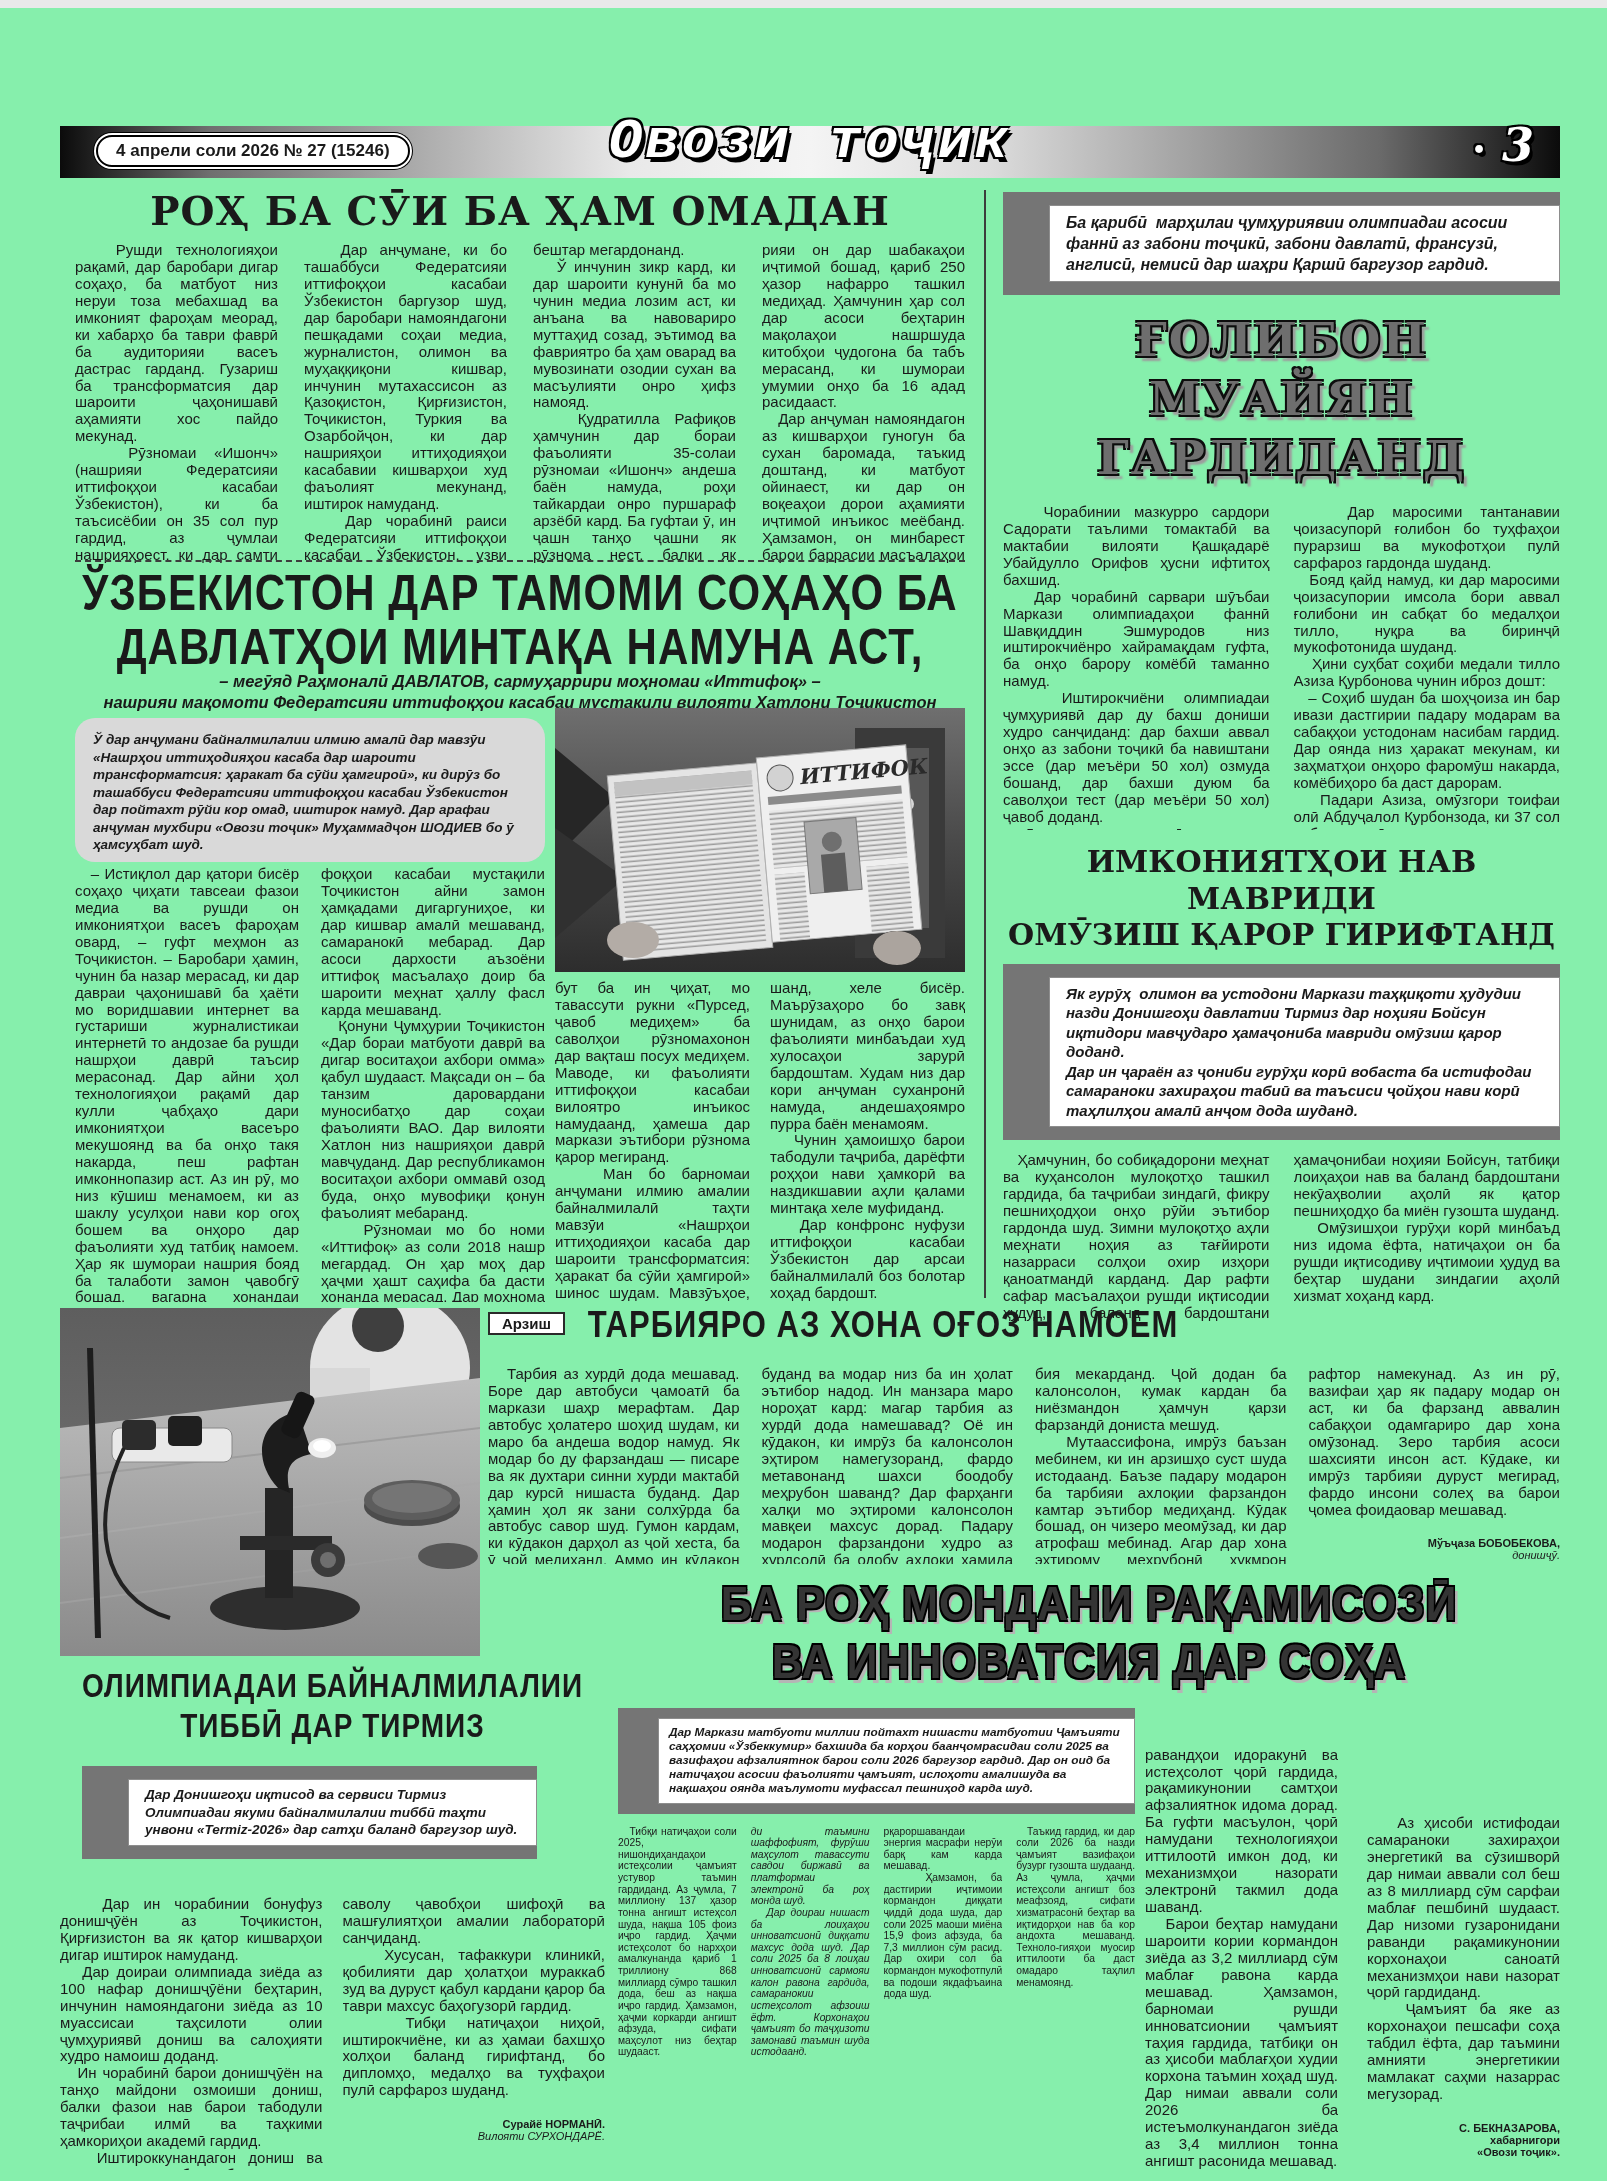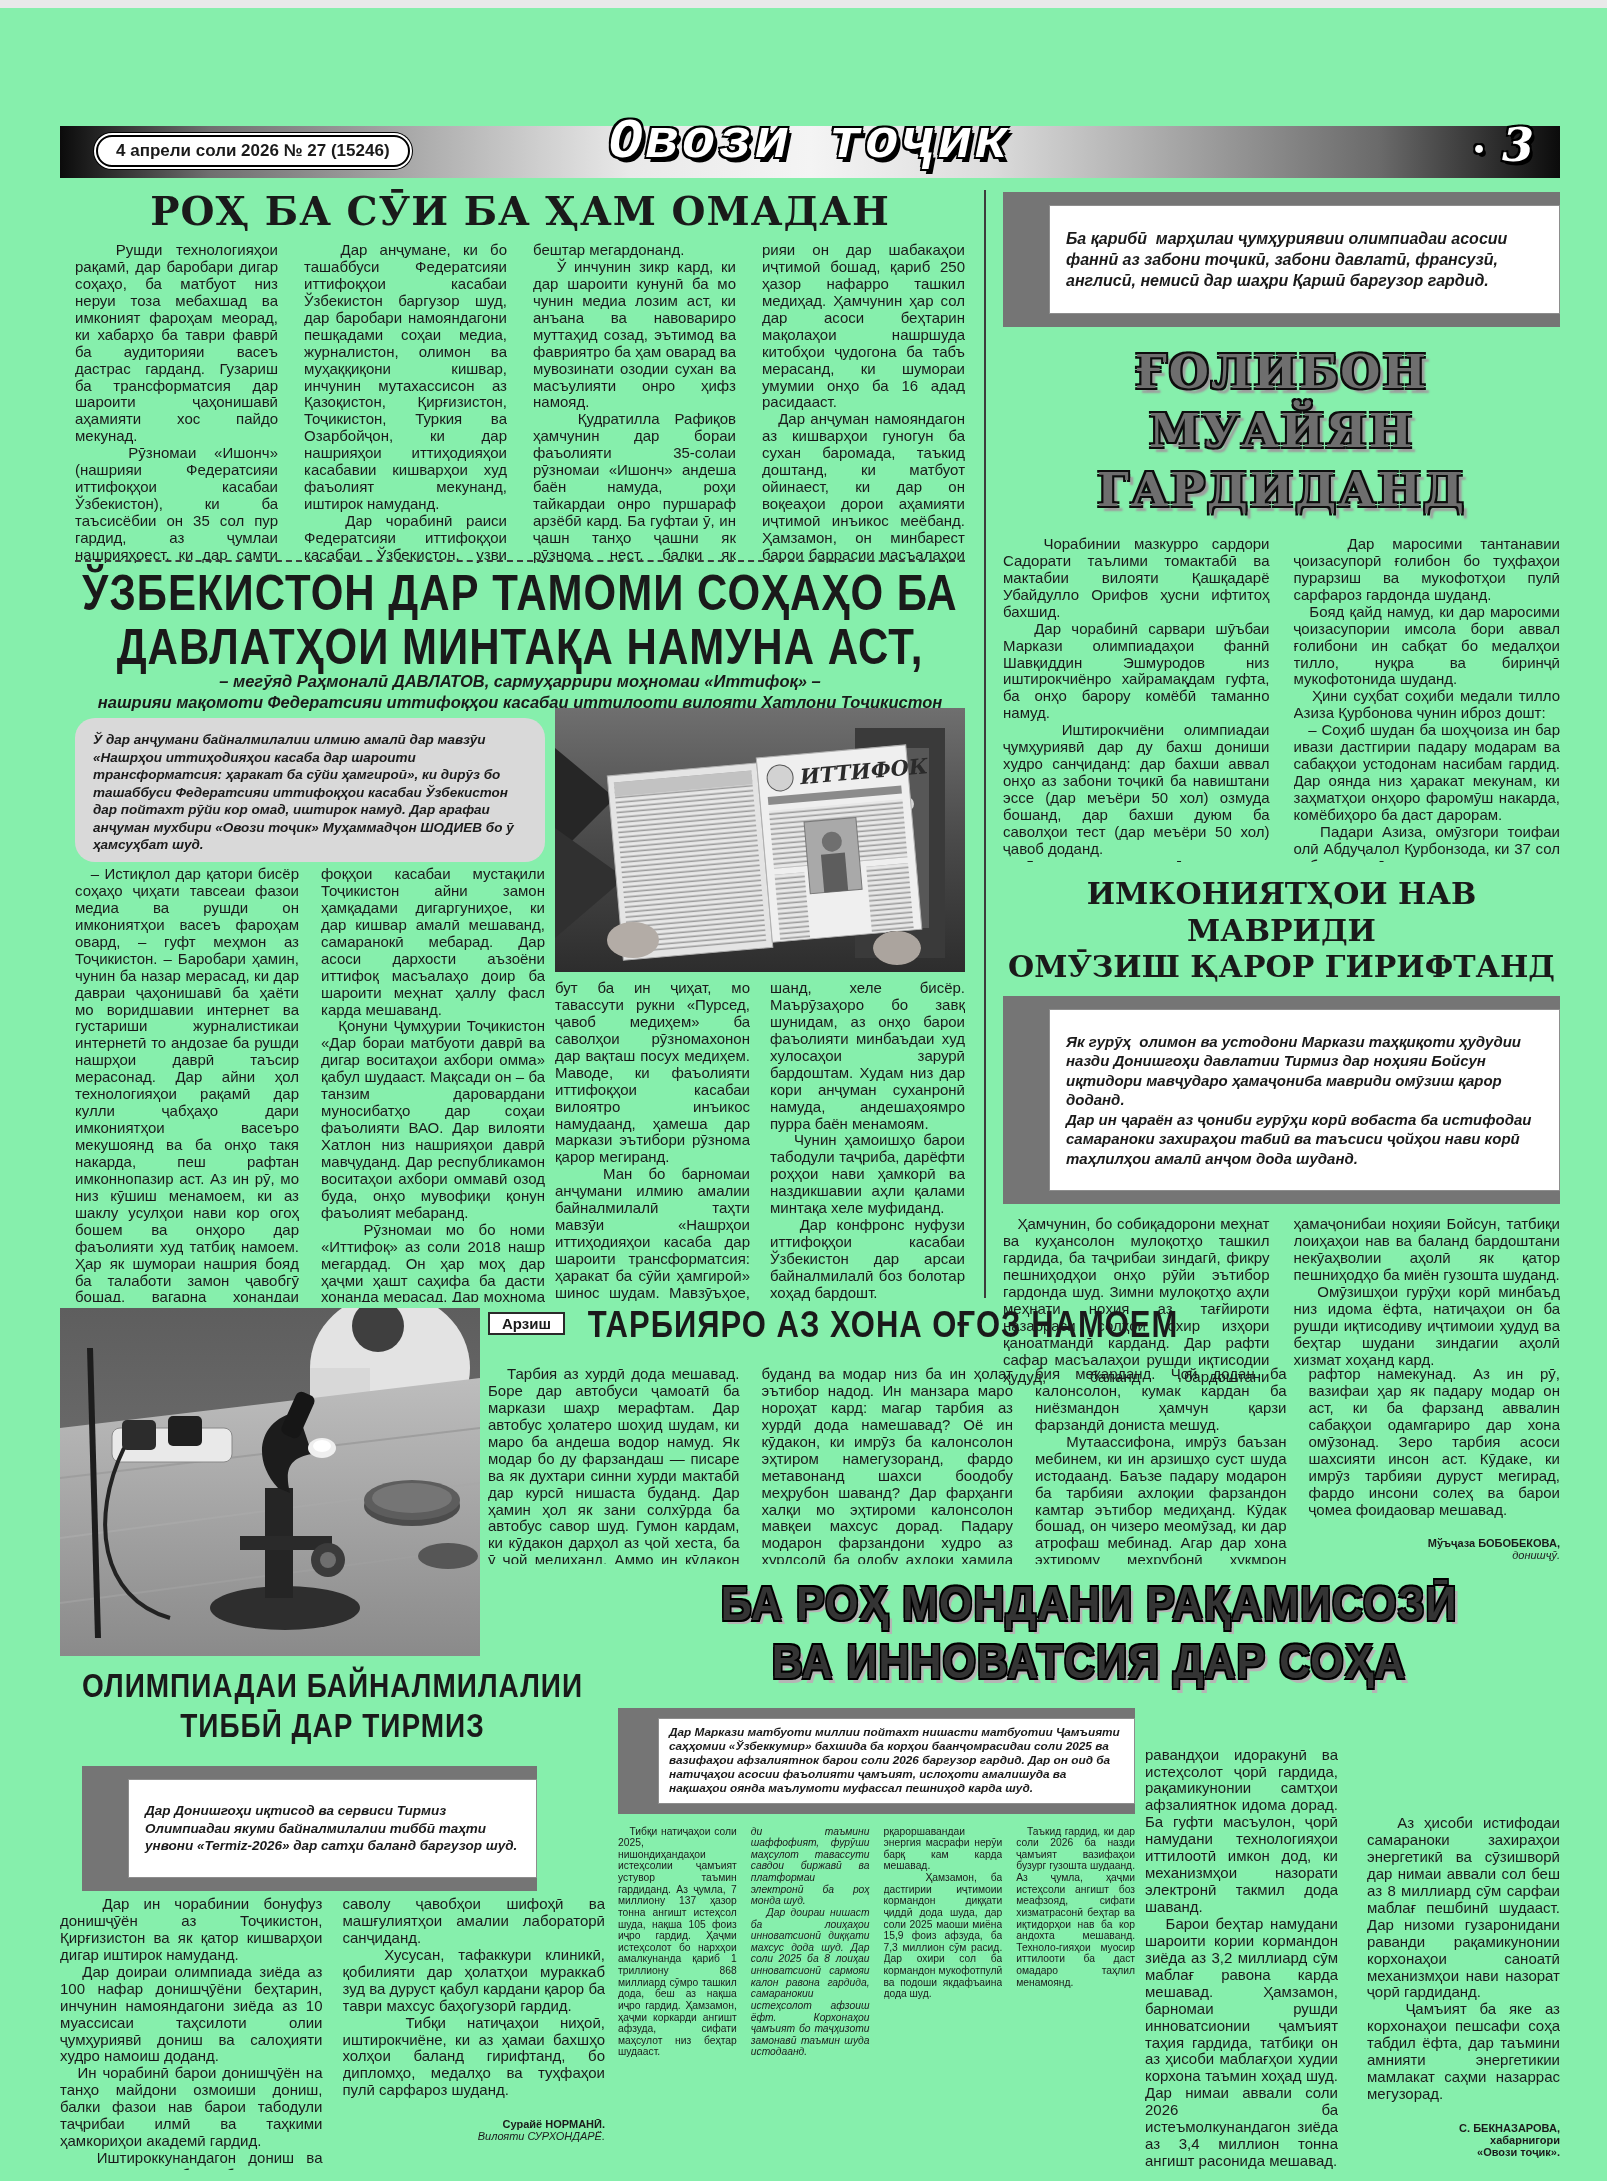--- a/index.html
+++ b/index.html
@@ -28,21 +28,21 @@
   .h-slab{font-family:"DejaVu Serif",serif;font-weight:bold;text-align:center;margin:0;}
   .h-cond{font-family:"Liberation Sans",sans-serif;font-weight:bold;text-align:center;margin:0;
           transform:scaleY(1.18);transform-origin:top center;letter-spacing:1px;}
   .h-outline{font-family:"DejaVu Serif",serif;font-weight:bold;text-align:center;margin:0;color:#6e6e6e;letter-spacing:2px;
              text-shadow:-2px -2px 0 #0d0d0d,2px -2px 0 #0d0d0d,-2px 2px 0 #0d0d0d,2px 2px 0 #0d0d0d,5px 5px 2px #9d9d9d;}
   .h-dark-outline{font-family:"Liberation Sans",sans-serif;font-weight:bold;text-align:center;margin:0;color:#343434;letter-spacing:1px;
              transform:scaleY(1.12);transform-origin:top center;
              text-shadow:-1.5px -1.5px 0 #000,1.5px -1.5px 0 #000,-1.5px 1.5px 0 #000,1.5px 1.5px 0 #000,4px 4px 0 #b5b5b5;}
   
   .sbox{background:#757575;padding:13px 0 13px 46px;}
-  .sbox .panel{background:#fff;border:1px solid #8d8d8d;padding:22px 16px;font-weight:bold;font-style:italic;
+  .sbox .panel{background:#fff;border:1px solid #8d8d8d;padding:6px 16px;font-weight:bold;font-style:italic;
                white-space:pre-wrap;text-align:left;}
   .lead-box{background:#d9d9d9;border-radius:20px;padding:13px 18px;font-weight:bold;font-style:italic;
             font-size:13.5px;line-height:1.3;white-space:pre-wrap;}
   .rubric{display:inline-block;border:2px solid #2a2a2a;padding:1px 12px;font-size:15px;font-weight:bold;background:#fff;}
   .vline{position:absolute;width:2px;background:#3c3c3c;}
   .dashline{position:absolute;border-top:2.5px dashed #3c3c3c;}
   .subtitle{font-weight:bold;font-style:italic;text-align:center;font-size:16.5px;line-height:1.28;margin:0;}
   section{position:absolute;}
 </style>
 </head>
@@ -134,21 +134,21 @@
 
   <div class="dashline" style="left:75px;top:552px;width:890px;"></div>
 
   <section style="left:75px;top:560px;width:890px;height:736px;">
     <h1 class="h-cond" style="font-size:42px;line-height:1.07;">
       <span>ЎЗБЕКИСТОН ДАР ТАМОМИ СОҲАҲО БА</span><br>
       <span>ДАВЛАТҲОИ МИНТАҚА НАМУНА АСТ,</span>
     </h1>
     <div class="subtitle" style="position:absolute;left:0;right:0;top:103px;">
       <span>– мегӯяд Раҳмоналӣ ДАВЛАТОВ,  сармуҳаррири моҳномаи «Иттифоқ» –</span><br>
-      <span>нашрияи мақомоти Федератсияи иттифоқҳои касабаи иттилооти вилояти Хатлони Тоҷикистон</span>
+      <span>нашрияи мақомоти Федератсияи иттифоқҳои касабаи мустақили вилояти Хатлони Тоҷикистон</span>
     </div>
     <div class="lead-box" style="position:absolute;left:0;top:150px;width:434px;height:118px;">Ў дар анҷумани байналмилалии илмию амалӣ дар мавзӯи «Нашрҳои иттиҳодияҳои касаба дар шароити трансформатсия: ҳаракат ба сӯйи ҳамгироӣ», ки дирӯз бо ташаббуси Федератсияи иттифоқҳои касабаи Ўзбекистон дар пойтахт рӯйи кор омад, иштирок намуд. Дар арафаи анҷуман мухбири «Овози тоҷик» Муҳаммадҷон ШОДИЕВ бо ӯ ҳамсуҳбат шуд.</div>
 
     <div style="position:absolute;left:480px;top:140px;width:410px;height:264px;">
       <svg width="410" height="264" viewBox="0 0 410 264">
         <defs>
           <linearGradient id="bg1" x1="0" y1="0" x2="0" y2="1">
             <stop offset="0" stop-color="#6f6f6f"></stop>
               <stop offset="0.5" stop-color="#4a4a4a"></stop>
               <stop offset="1" stop-color="#2d2d2d"></stop>

